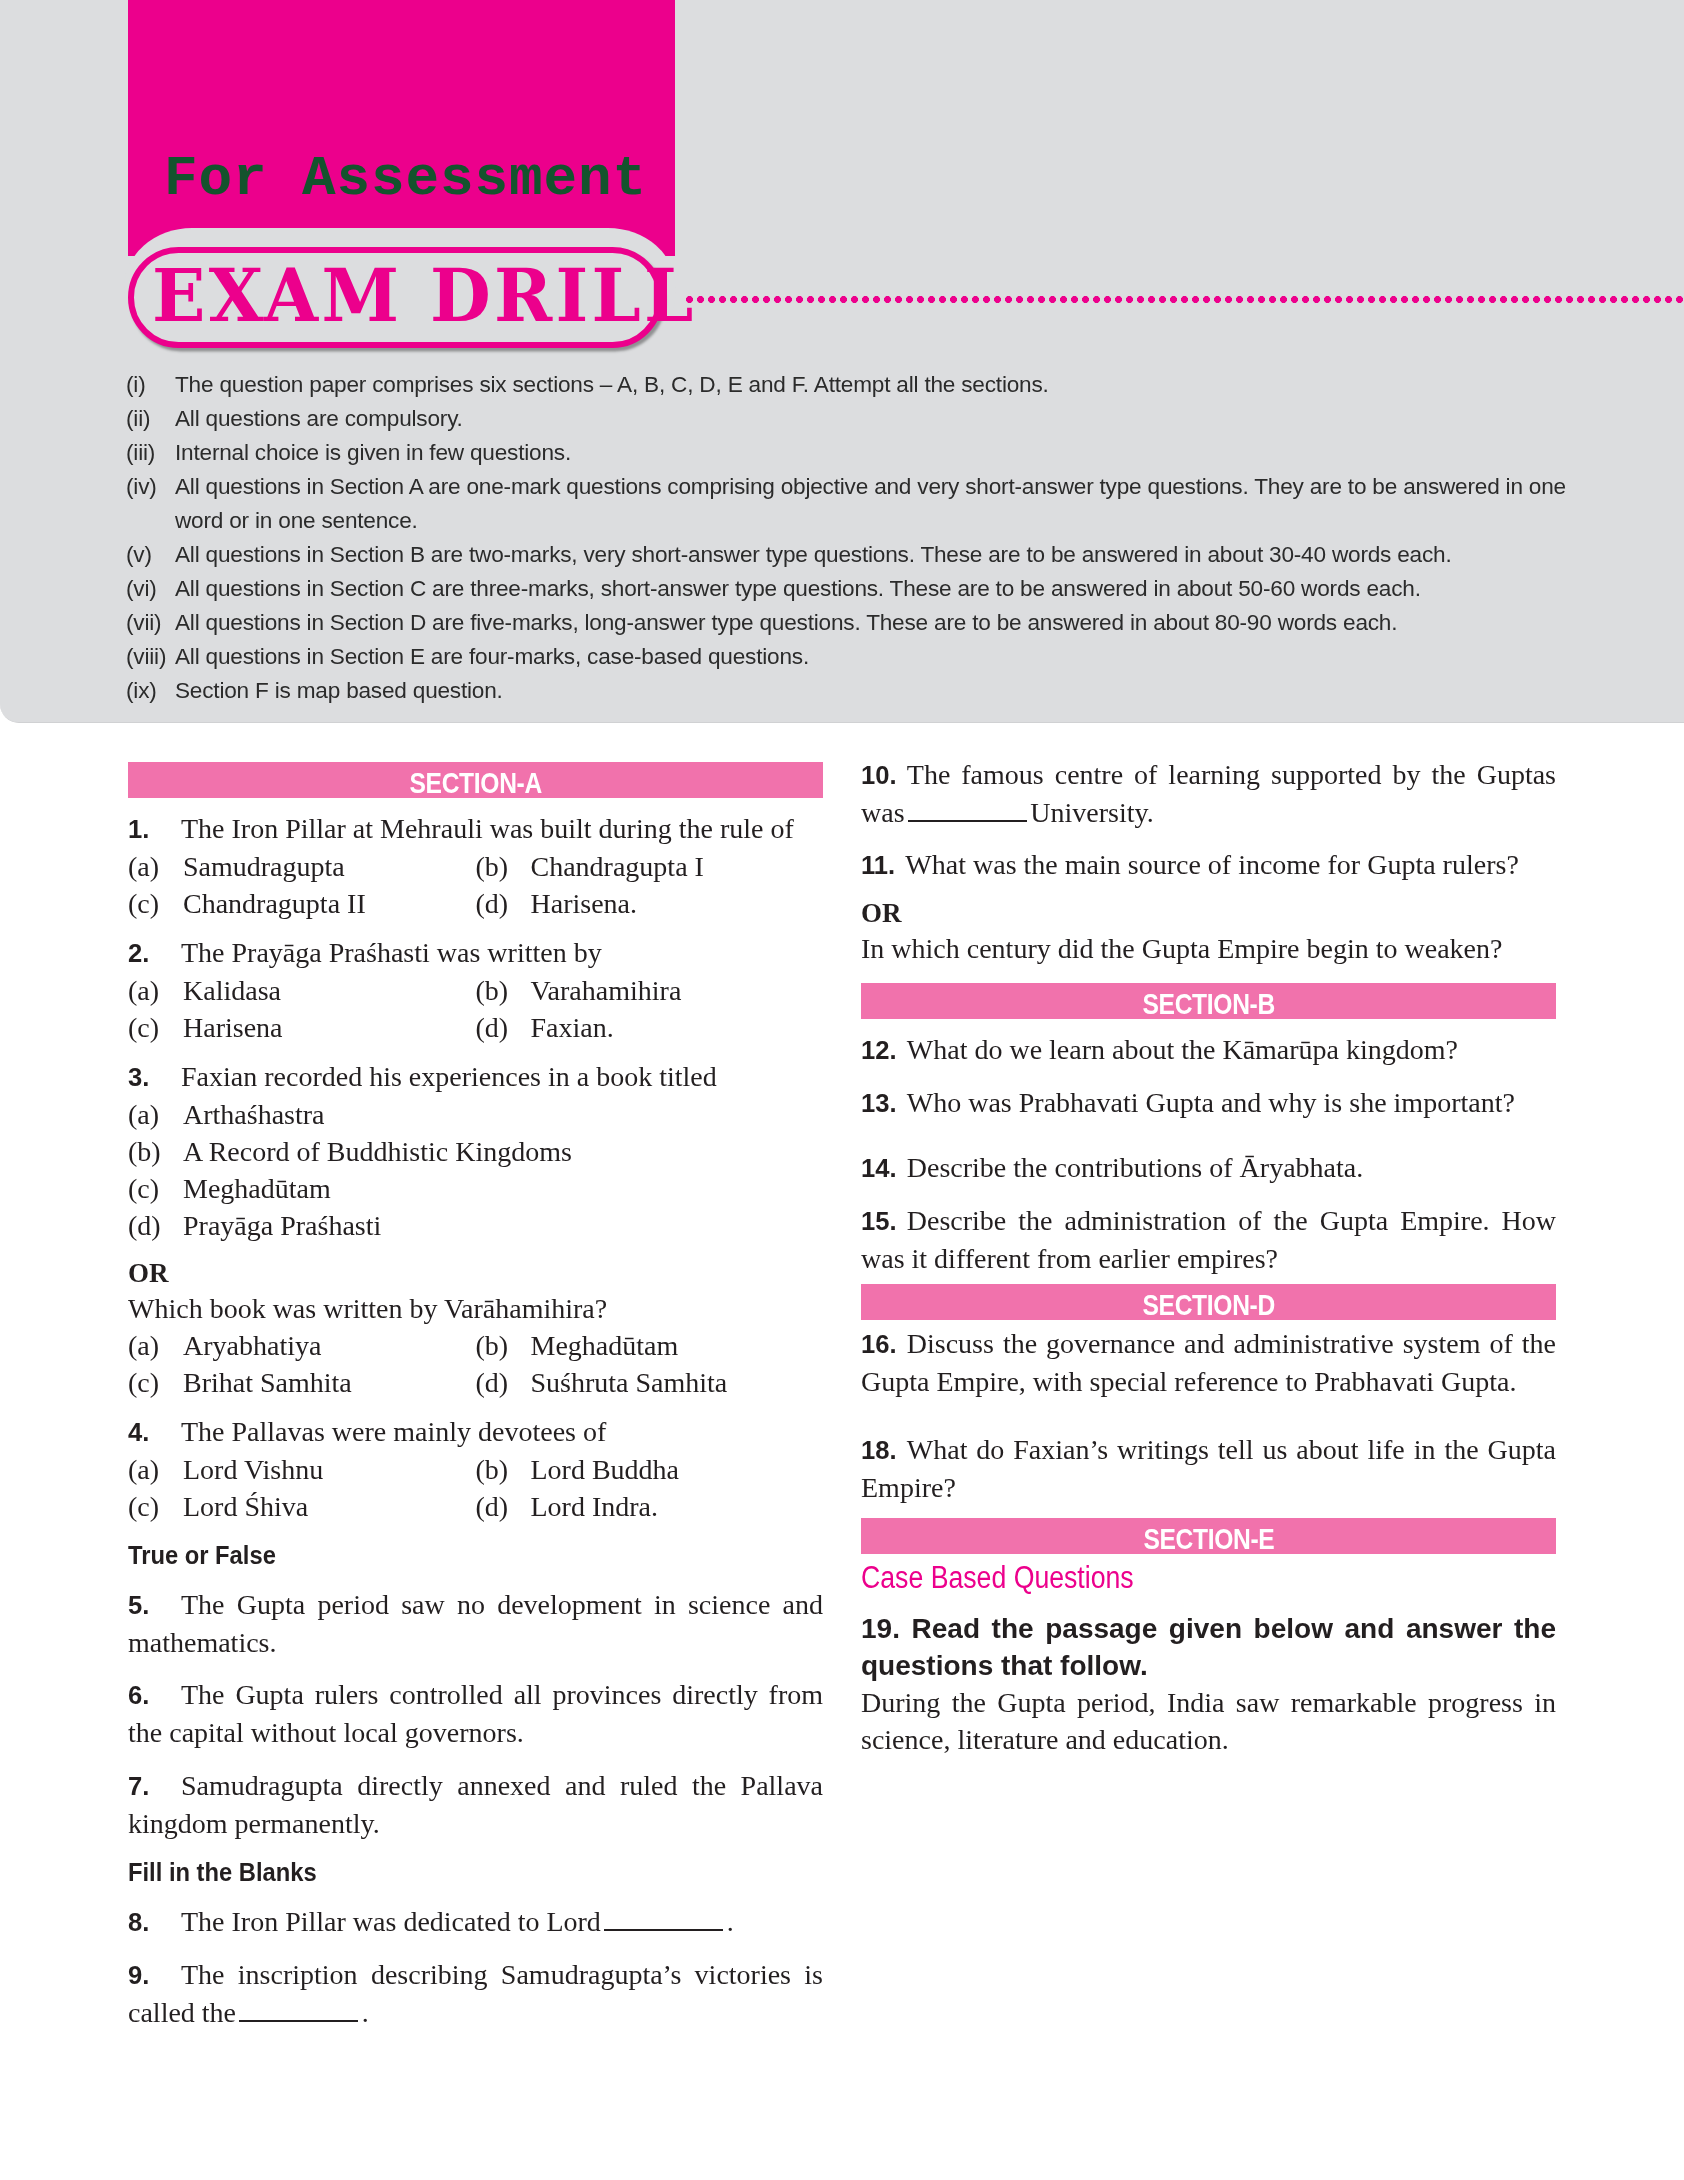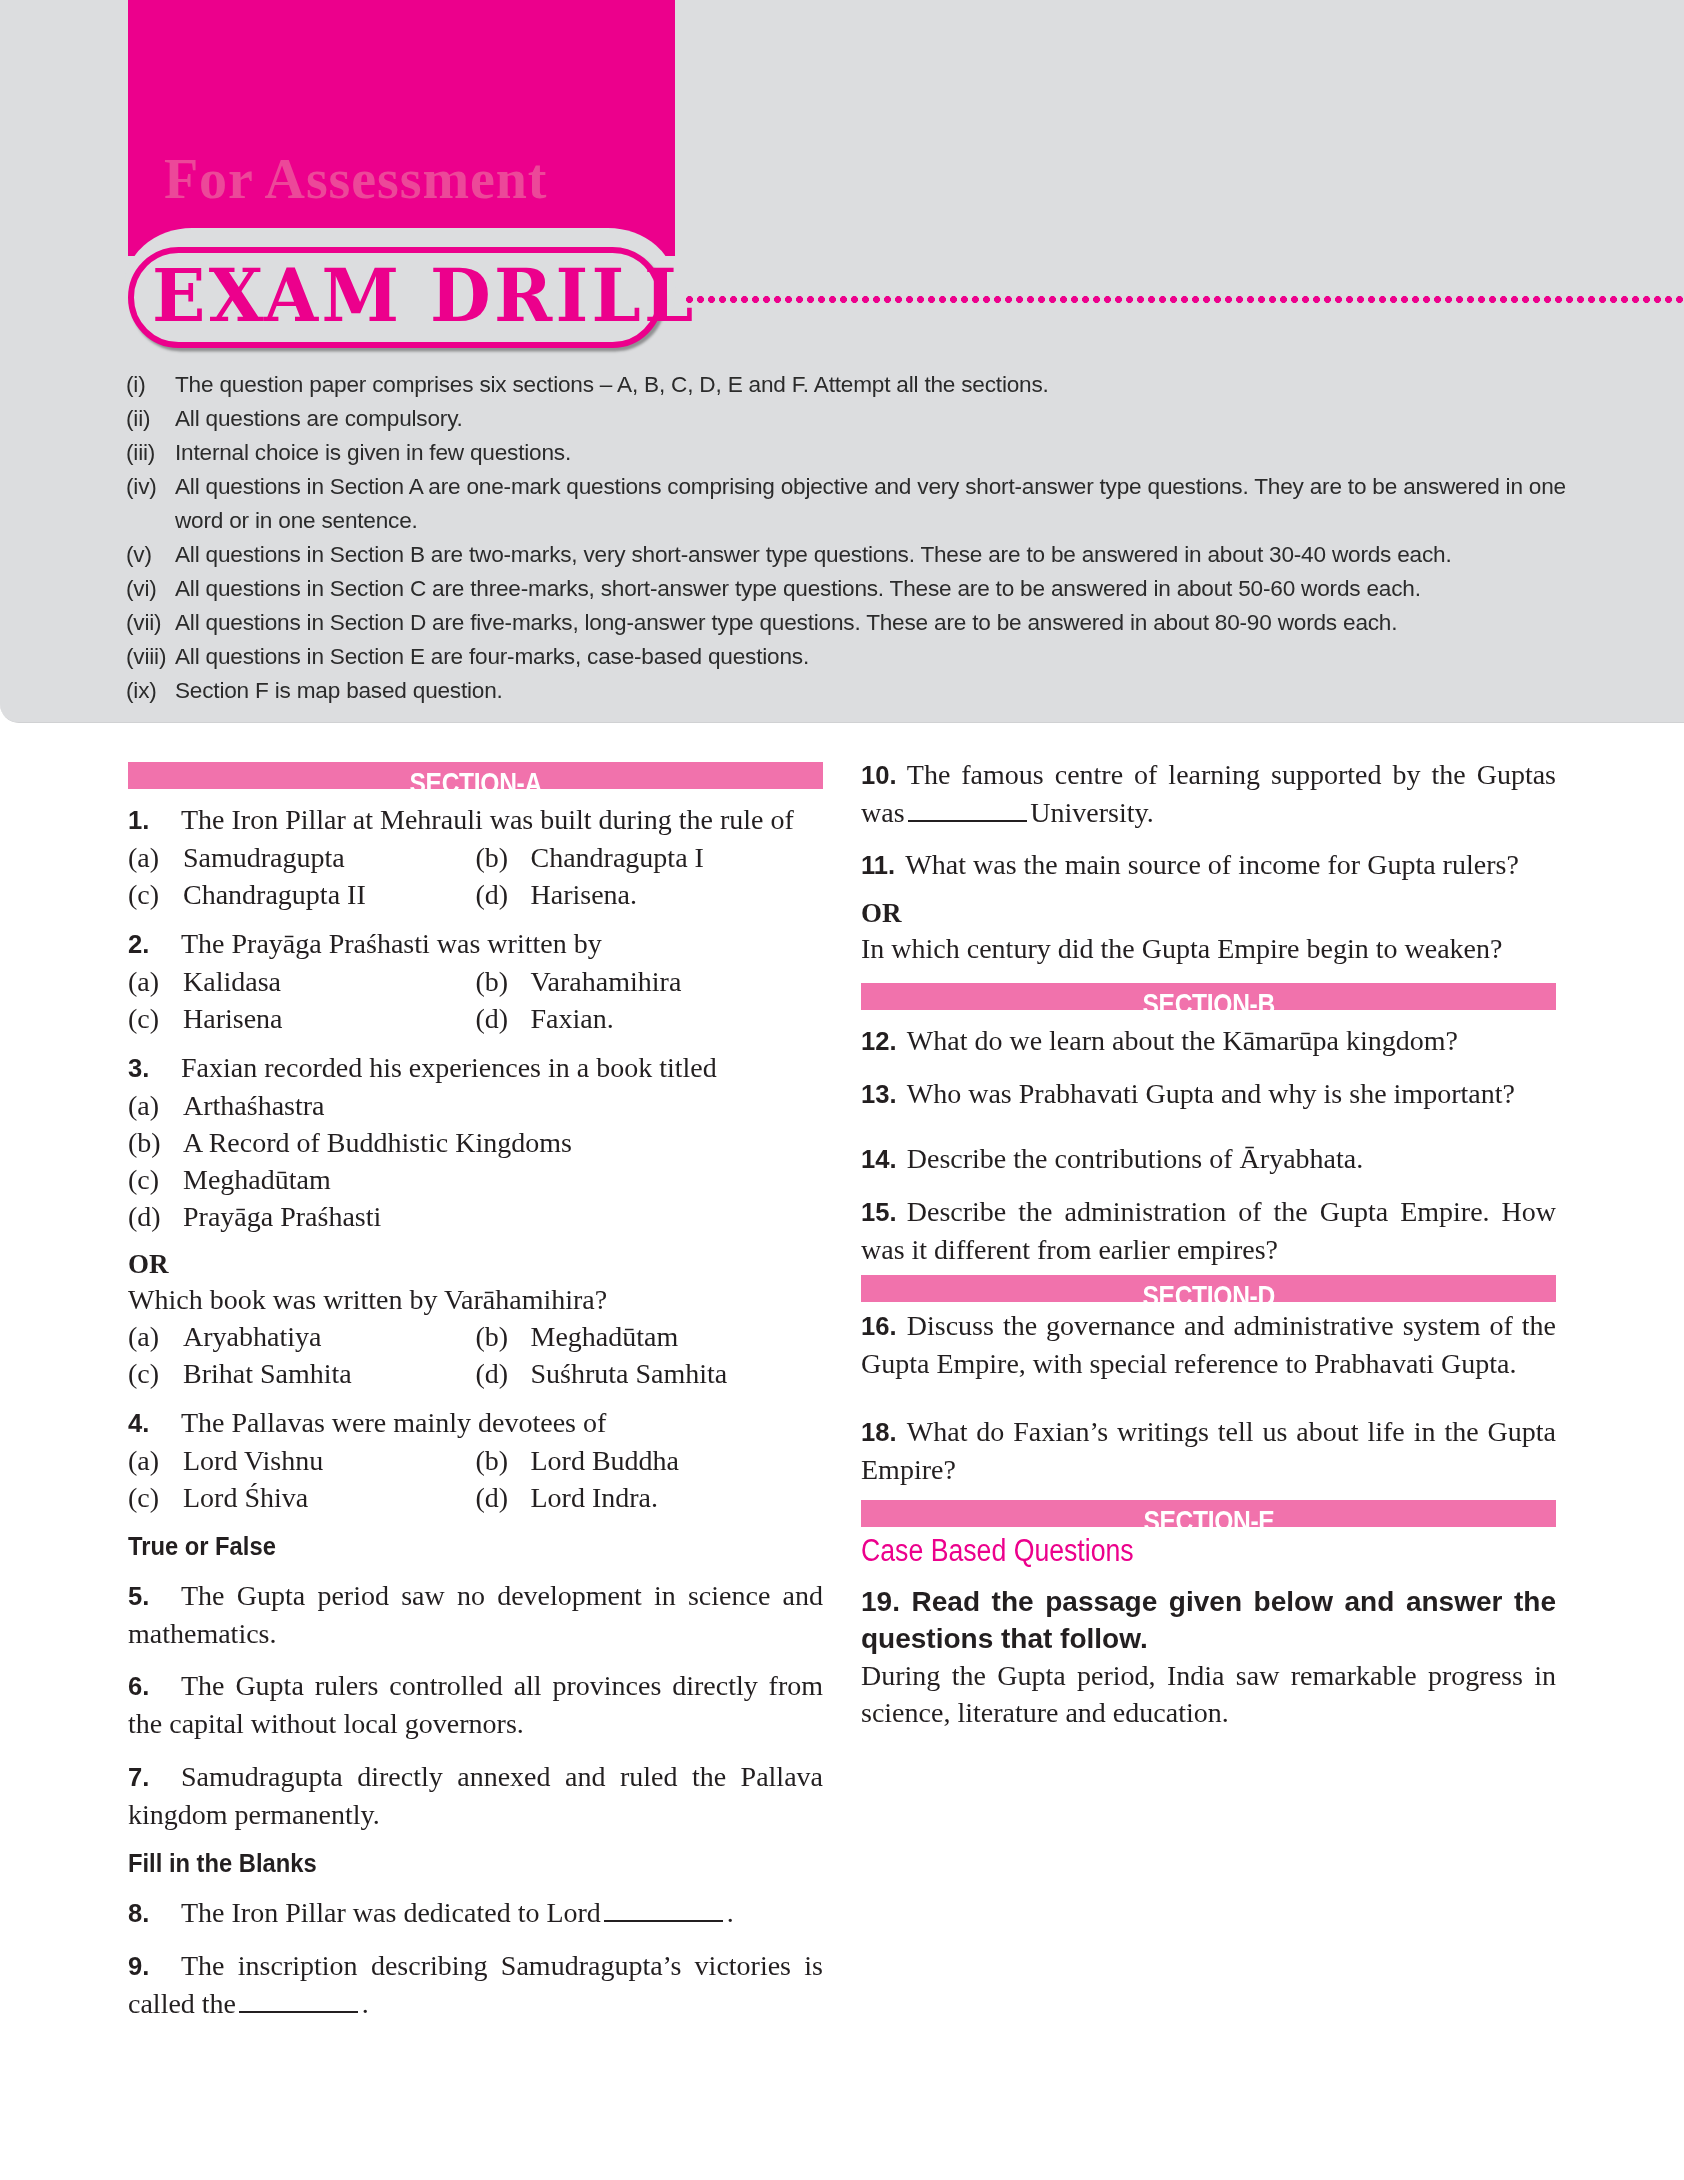--- a/index.html
+++ b/index.html
@@ -11,22 +11,22 @@
     position: absolute; left: 0; top: 0; width: 1684px; height: 722px;
     background: #dcdddf; border-bottom-left-radius: 19px;
     border-bottom: 1.7px solid #d0d1d3;
   }
   .magenta-block {
     position: absolute; left: 128px; top: 0; width: 547px; height: 256px;
     background: #ec008c;
   }
   .for-assessment {
     position: absolute; left: 164px; top: 147px;
-    font-family: Liberation Serif, serif; font-weight: bold; font-size: 56px;
-    color: #ec4899; letter-spacing: 0.9px; white-space: nowrap;
+    font-family: Liberation Mono, monospace; font-weight: bold; font-size: 56px;
+    color: #14532d; letter-spacing: 0.9px; white-space: nowrap;
   }
   .drill-wrap {
     position: absolute; left: 124px; top: 228px; width: 552px; height: 124px;
     background: #dcdddf; border-radius: 68px 68px 68px 68px / 60px 60px 60px 60px;
   }
   .drill-pill {
     position: absolute; left: 128px; top: 247px; width: 535px; height: 101px;
     border: 6px solid #ec008c; border-radius: 53px; box-sizing: border-box;
     box-shadow: 2.6px 3.4px 2.6px rgba(0,0,0,0.35);
     background: #dcdddf;
@@ -51,21 +51,21 @@
   .instr-num { width: 49px; flex: none; }
   .instr-text { flex: 1; }
 
   .col { position: absolute; width: 695px; }
   .col-left { left: 128px; top: 762px; }
   .col-right { left: 861px; top: 756px; }
 
   .section-bar {
     background: #f172ac; color: #ffffff; text-align: center;
     font-family: "Liberation Sans", sans-serif; font-weight: bold; font-size: 30px;
-    height: 27px; line-height: 41px; letter-spacing: -0.4px;
+    height: 36px; line-height: 41px; letter-spacing: -0.4px;
     transform-origin: center;
   }
   .section-bar span { display: inline-block; transform: scaleX(0.82); }
 
   .q { font-size: 28px; line-height: 37px; text-align: justify; }
   .qnum { font-family: "Liberation Sans", sans-serif; font-weight: bold; font-size: 25.6px; display: inline-block; }
   .col-left .qnum { width: 53px; }
   .col-right .qnum { margin-right: 10.2px; }
   .opts { font-size: 28px; line-height: 37px; }
   .opt-row { display: flex; }

